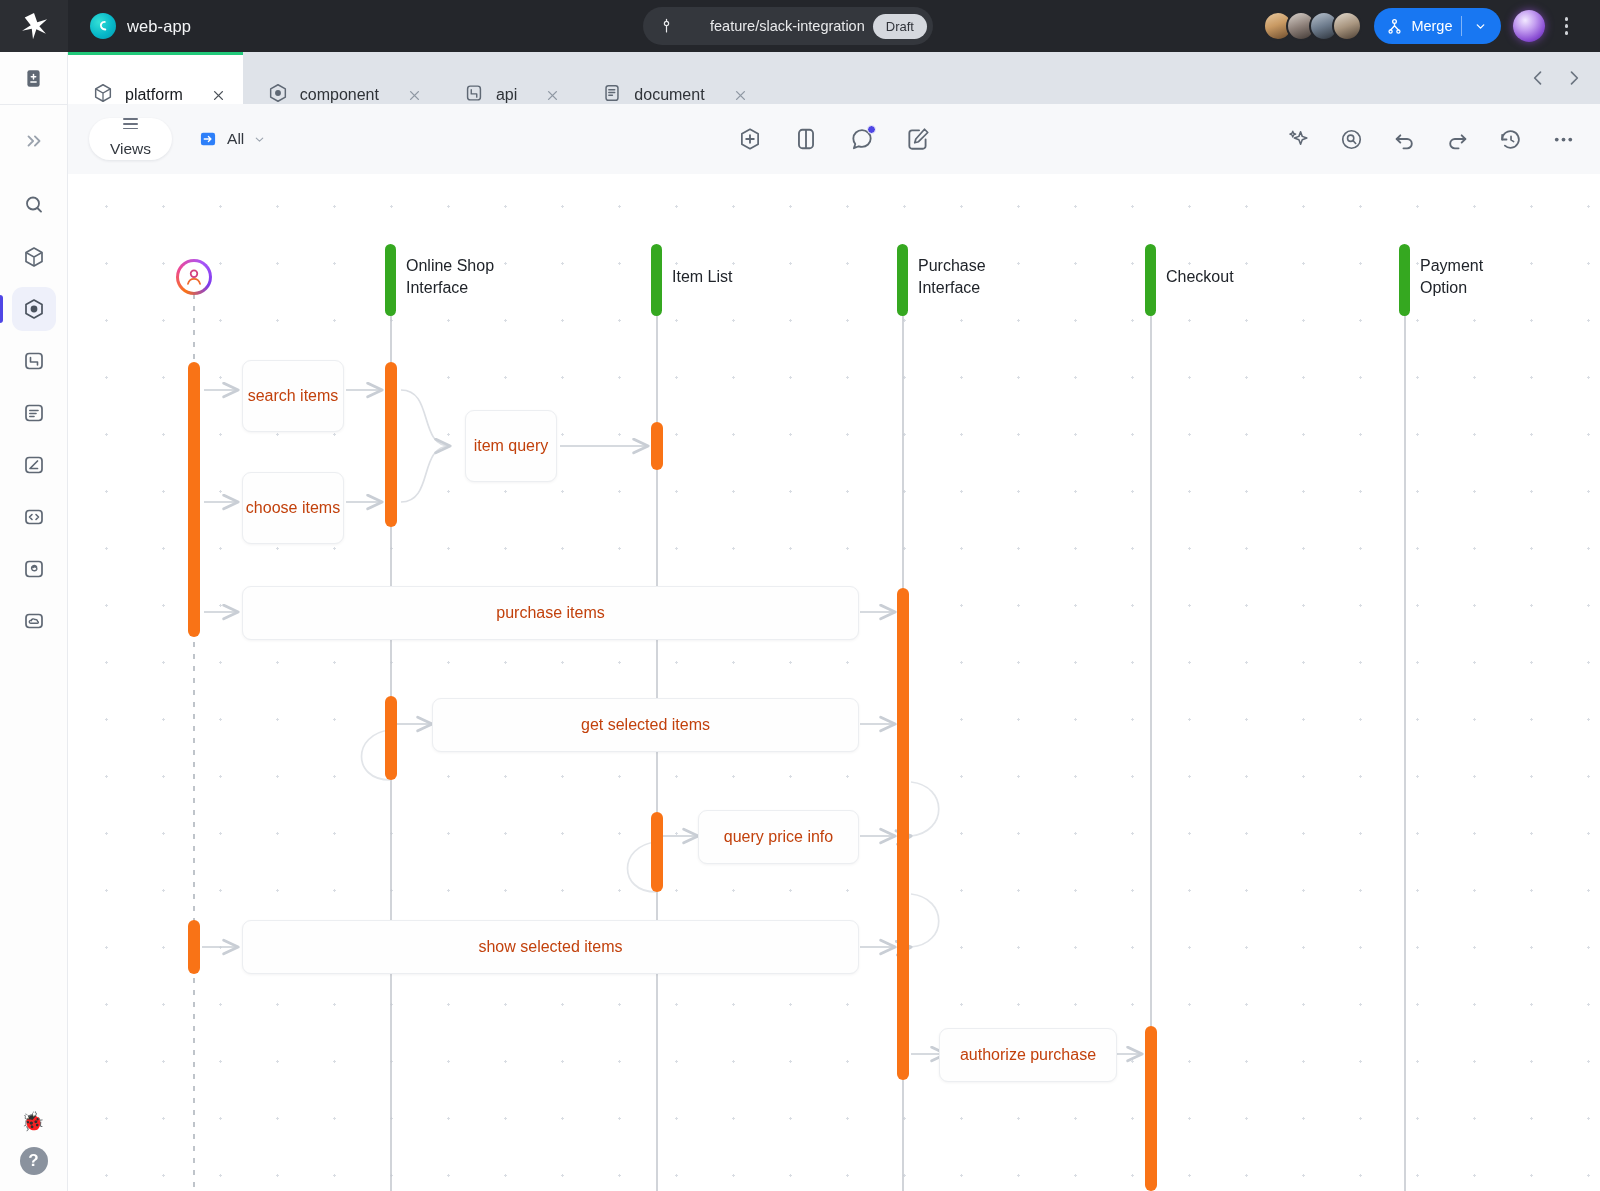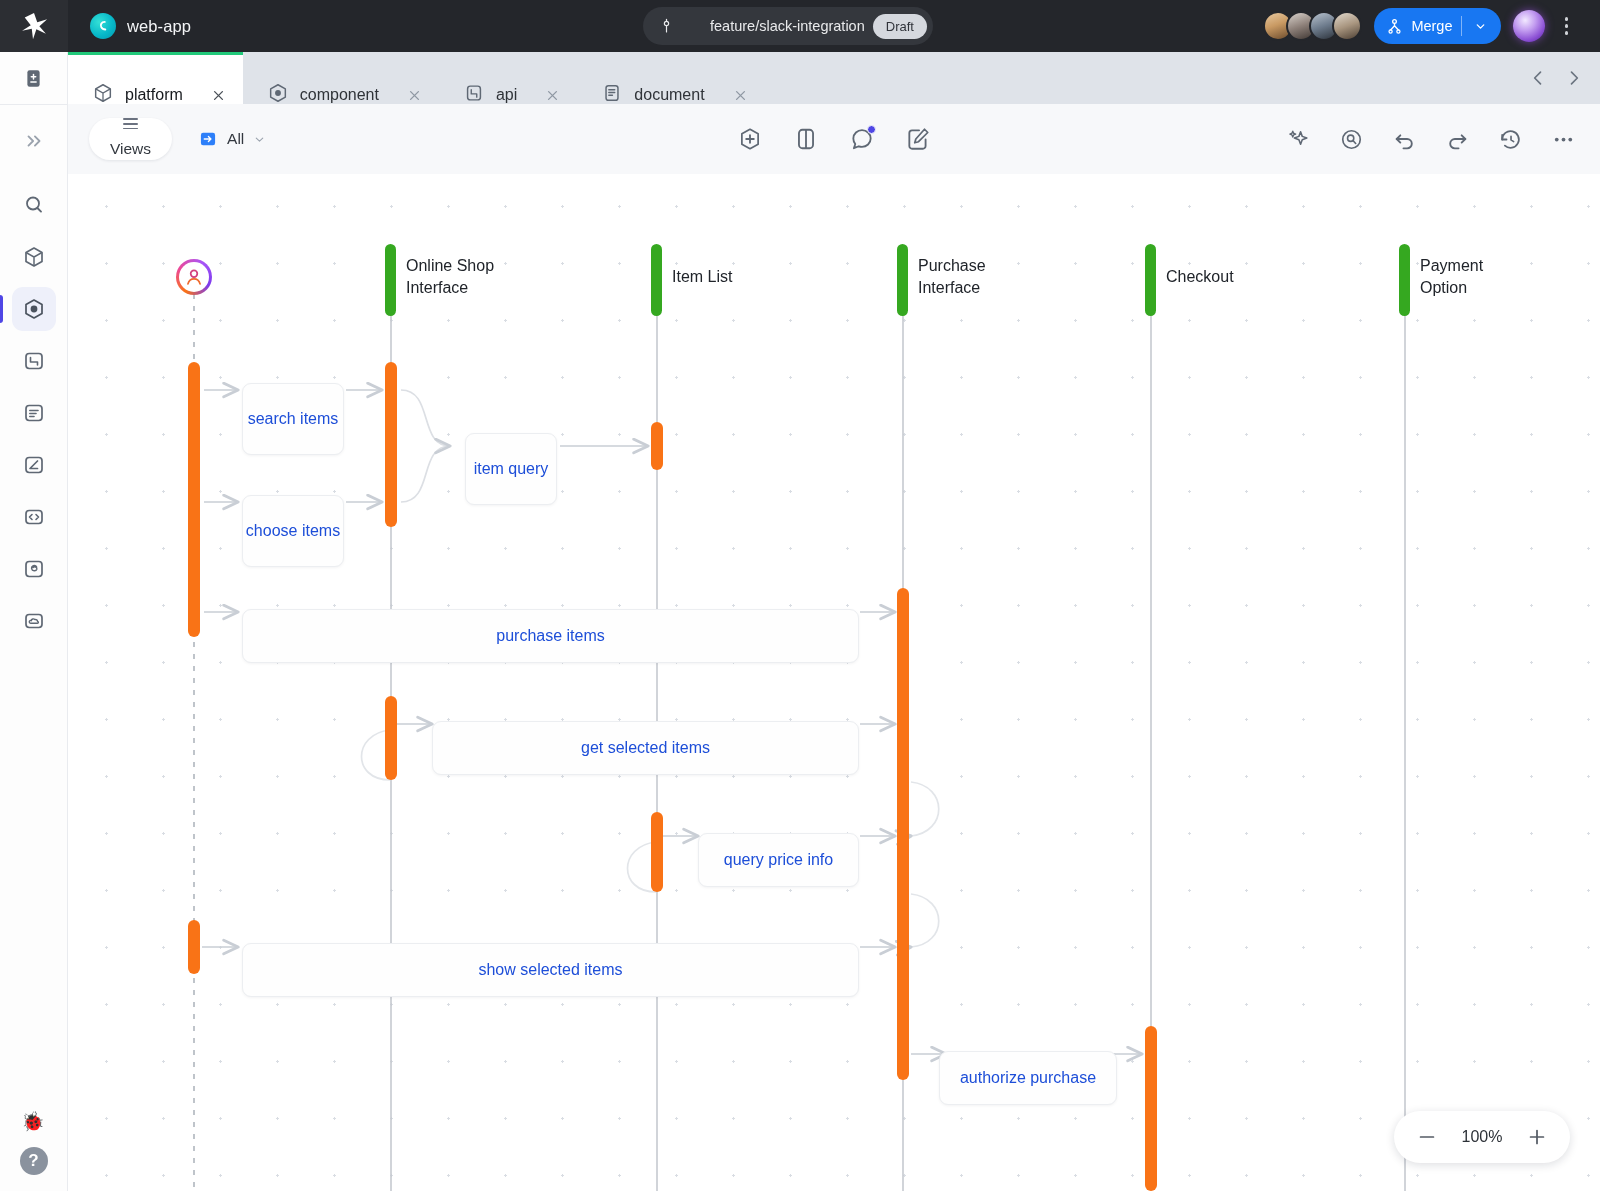--- a/index.html
+++ b/index.html
@@ -163,23 +163,22 @@
   }
 
   
   .act { position: absolute; width: 12px; border-radius: 7px; background: #f97316; }
 
   
   .msg {
     position: absolute; background: #fefefe; border: 1px solid #eceef1;
     border-radius: 9px; box-shadow: 0 1px 3px rgba(16,24,40,.05);
     display: flex; align-items: center; justify-content: center;
-    font-size: 16px; color: #1d4ed8; text-align: center; line-height: 22px;
+    font-size: 16px; color: #c2410c; text-align: center; line-height: 22px;
     white-space: pre-line;
-    margin-top: 23px;
   }
 
   
   .zoomctl {
     position: absolute; right: 30px; bottom: 28px; height: 52px;
     background: #fff; border-radius: 26px; display: flex; align-items: center;
     gap: 20px; padding: 0 22px; box-shadow: 0 2px 10px rgba(16,24,40,.14);
   }
   .zoomctl .z { color: #545b64; cursor: pointer; display: flex; align-items: center; }
   .zoomctl .pct { font-size: 16px; color: #2d3238; min-width: 48px; text-align: center; }
@@ -582,27 +581,13 @@
     <div class="msg" style="left:174px; top:186px; width:102px; height:72px;">search items</div>
     <div class="msg" style="left:174px; top:298px; width:102px; height:72px;">choose items</div>
     <div class="msg" style="left:397px; top:236px; width:92px;  height:72px;">item query</div>
     <div class="msg" style="left:364px; top:524px; width:427px; height:54px;">get selected items</div>
     <div class="msg" style="left:174px; top:412px; width:617px; height:54px;">purchase items</div>
     <div class="msg" style="left:630px; top:636px; width:161px; height:54px;">query price info</div>
     <div class="msg" style="left:174px; top:746px; width:617px; height:54px;">show selected items</div>
     <div class="msg" style="left:871px; top:854px; width:178px; height:54px;">authorize purchase</div>
   </div>
 
-  <div class="zoomctl">
-    <span class="z">
-      <svg width="22" height="22" viewBox="0 0 24 24">
-          <line x1="5" y1="12" x2="19" y2="12" stroke="currentColor" stroke-width="1.9" stroke-linecap="round"></line>
-        </svg>
-    </span>
-    <span class="pct">100%</span>
-    <span class="z">
-      <svg width="22" height="22" viewBox="0 0 24 24">
-          <line x1="12" y1="5" x2="12" y2="19" stroke="currentColor" stroke-width="1.9" stroke-linecap="round"></line>
-          <line x1="5" y1="12" x2="19" y2="12" stroke="currentColor" stroke-width="1.9" stroke-linecap="round"></line>
-        </svg>
-    </span>
-  </div>
 </div>
 
 </body></html>

